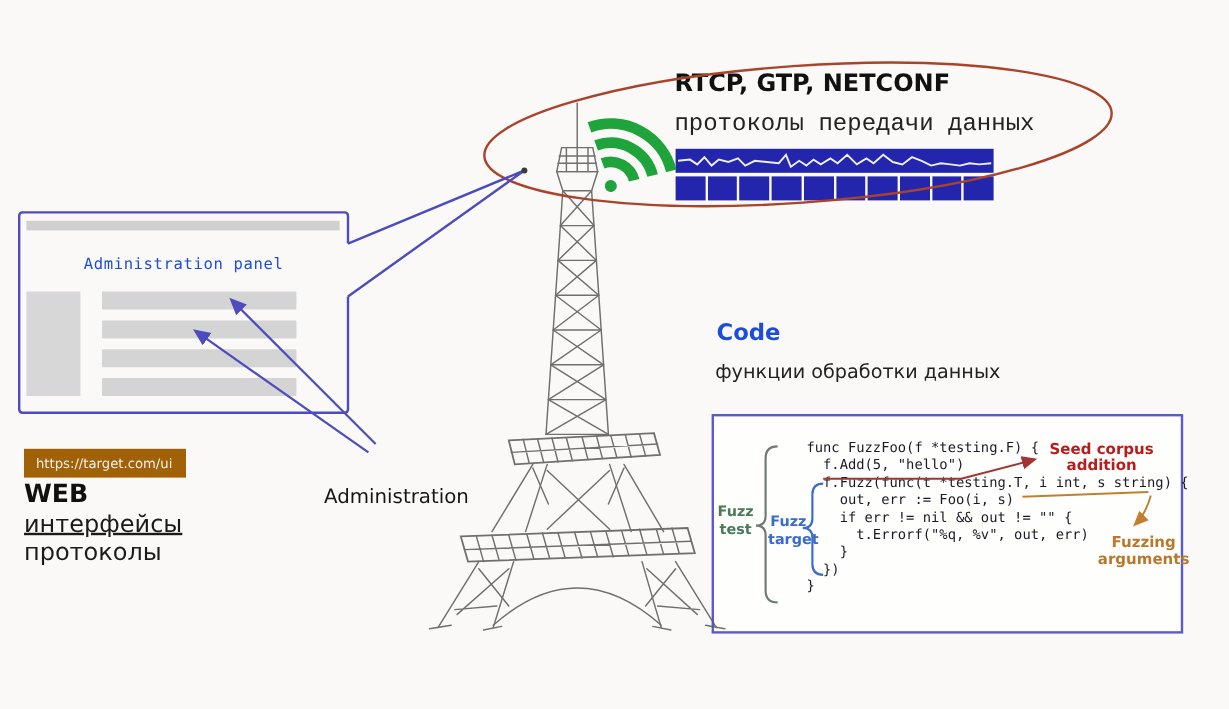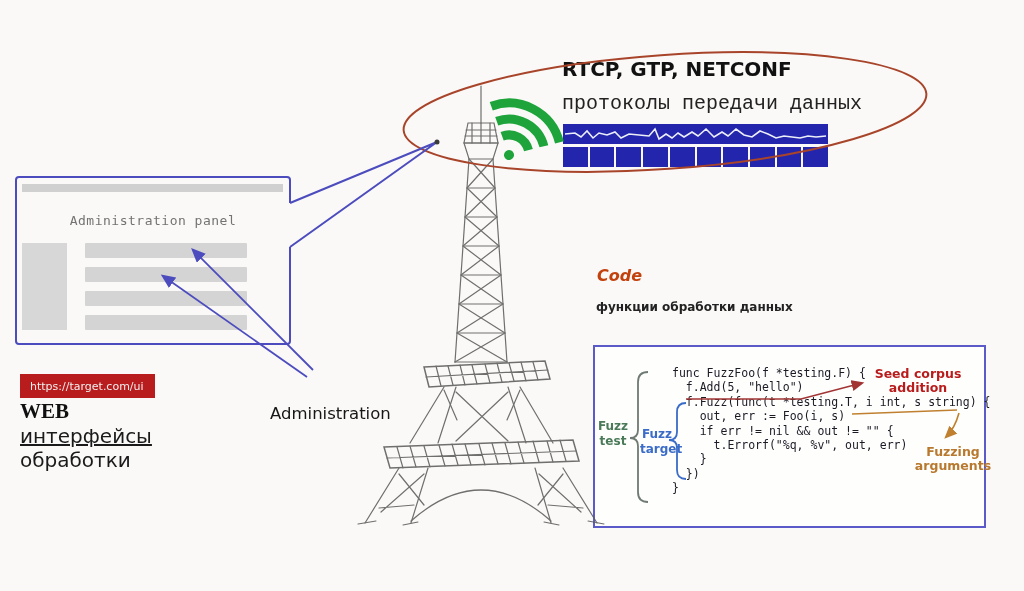--- a/index.html
+++ b/index.html
@@ -8,34 +8,34 @@
   .abs{position:absolute;}
   
   .bubble-title{left:562px;top:57px;font-size:20px;font-weight:bold;color:#111;}
   .bubble-sub{left:562px;top:92px;font-size:20px;color:#222;font-family:Liberation Mono, monospace;}
   .wave-bar{left:563px;top:124px;width:265px;height:20px;background:#2326ad;}
   .seg-bar{left:563px;top:147px;width:265px;height:20px;display:flex;gap:2px;}
   .seg{flex:1;background:#2326ad;}
   
   .admin-strip{left:22px;top:184px;width:261px;height:8px;background:#d0d0d0;}
   .admin-title{left:16px;top:213px;width:274px;text-align:center;font-family:"DejaVu Sans Mono",monospace;
-               font-size:13px;color:#737373;letter-spacing:0.5px;}
+               font-size:13px;color:#1d4ed8;letter-spacing:0.5px;}
   .admin-side{left:22px;top:243px;width:45px;height:87px;background:#d7d7d7;}
   .admin-row{left:85px;width:162px;height:15px;background:#d4d4d4;border-radius:1px;}
   
-  .url-box{left:20px;top:374px;width:135px;height:24px;background:#b91c1c;display:flex;align-items:center;}
+  .url-box{left:20px;top:374px;width:135px;height:24px;background:#a16207;display:flex;align-items:center;}
   .url-text{color:#f0f0f0;font-size:11px;padding-left:10px;white-space:nowrap;}
-  .web-head{left:20px;top:399px;font-size:21px;font-weight:bold;color:#101010;font-family:Liberation Serif, serif;}
+  .web-head{left:20px;top:399px;font-size:21px;font-weight:bold;color:#101010;}
   .web-l2{left:20px;top:424px;font-size:20px;color:#1a1a1a;text-decoration:underline;}
   .web-l3{left:20px;top:448px;font-size:20px;color:#1a1a1a;}
   
   .callout-label{left:270px;top:371px;font-size:16.5px;line-height:21px;color:#161616;margin-top:32px;}
   
-  .code-head{left:597px;top:266px;font-size:16px;font-weight:bold;color:#c2410c;font-style:italic;}
-  .code-sub{left:596px;top:300px;font-size:12px;color:#222;font-weight:bold;}
+  .code-head{left:597px;top:266px;font-size:19px;font-weight:bold;color:#1d4ed8;}
+  .code-sub{left:596px;top:300px;font-size:16px;color:#222;}
   .code-box{left:593px;top:345px;width:393px;height:183px;background:#fefefd;border:2px solid #5a5ac8;box-sizing:border-box;}
   .code-pre{left:672px;top:366px;margin:0;font-family:"DejaVu Sans Mono",monospace;font-size:11.5px;
             line-height:14.4px;font-weight:400;color:#1b1b26;white-space:pre;}
   .ann{text-align:center;font-size:12.5px;line-height:14px;font-weight:600;}
   .ann-seed{left:870px;top:367px;width:96px;color:#b91c1c;}
   .ann-fuzzargs{left:912px;top:445px;width:82px;color:#b8792e;}
   .ann-fuzztest{left:596px;top:419px;width:34px;color:#4a7a58;font-size:12px;line-height:15px;}
   .ann-fuzztarget{left:640px;top:427px;width:34px;color:#3a6cc8;font-size:12px;line-height:15px;}
   svg.overlay{position:absolute;left:0;top:0;pointer-events:none;}
 </style>
@@ -75,21 +75,21 @@
 
   <div class="abs callout-label">
     <div>Administration</div>
   </div>
 
   <div class="abs url-box">
     <span class="url-text">https://target.com/ui</span>
   </div>
   <div class="abs web-head">WEB</div>
   <div class="abs web-l2">интерфейсы</div>
-  <div class="abs web-l3">обработки</div>
+  <div class="abs web-l3">протоколы</div>
 
   <div class="abs code-head">Code</div>
   <div class="abs code-sub">функции обработки данных</div>
   <div class="abs code-box"></div>
   <pre class="abs code-pre">func FuzzFoo(f *testing.F) {
   f.Add(5, "hello")
   f.Fuzz(func(t *testing.T, i int, s string) {
     out, err := Foo(i, s)
     if err != nil &amp;&amp; out != "" {
       t.Errorf("%q, %v", out, err)

